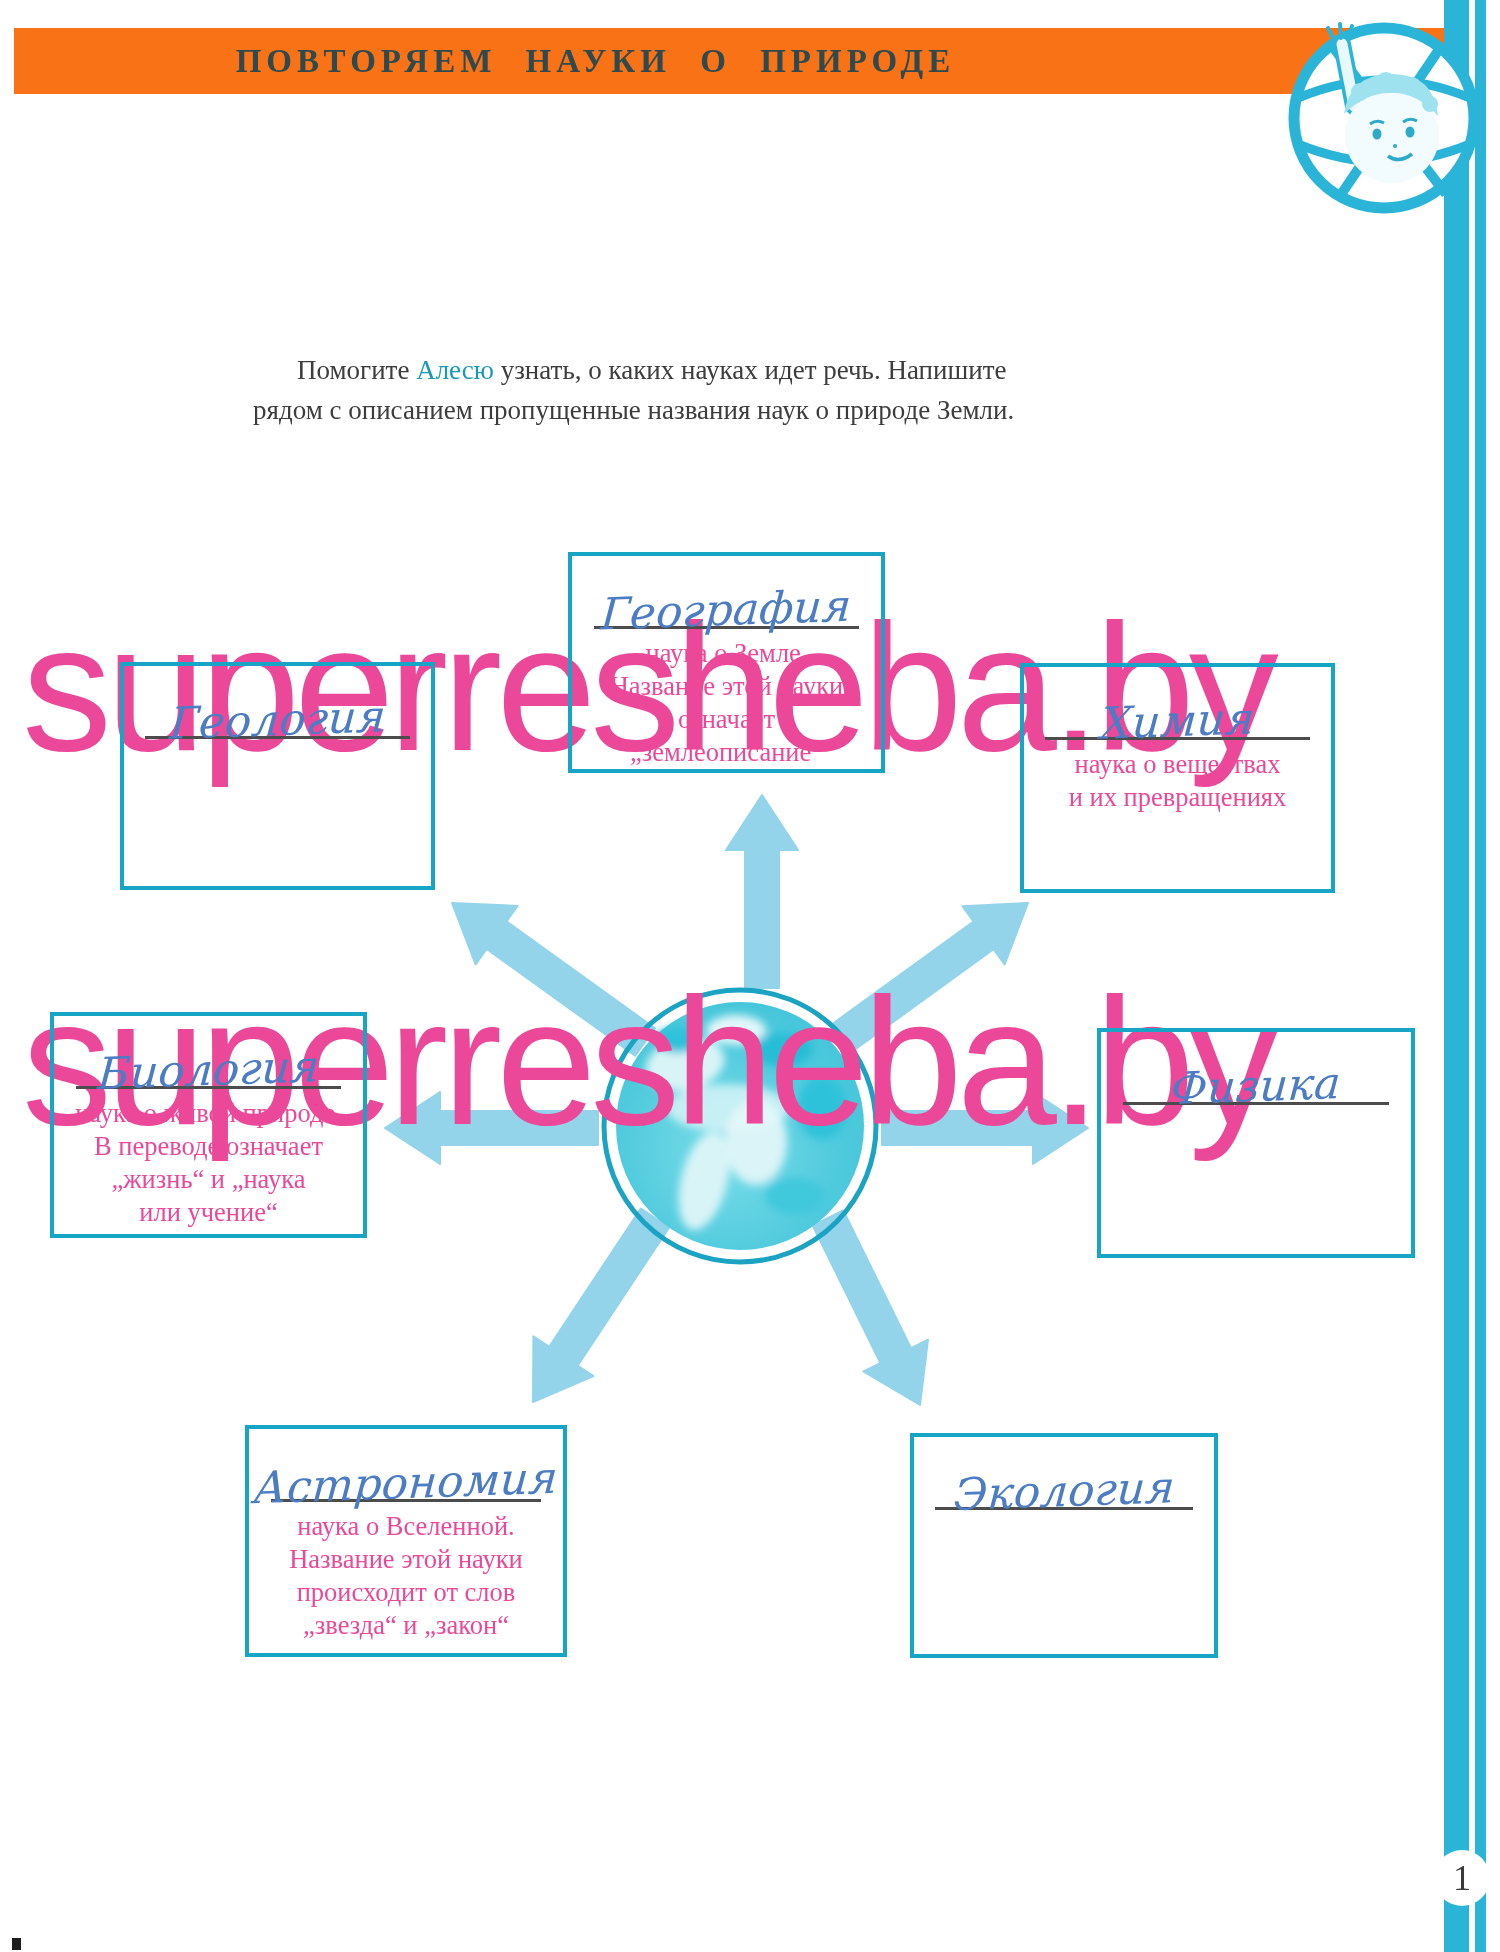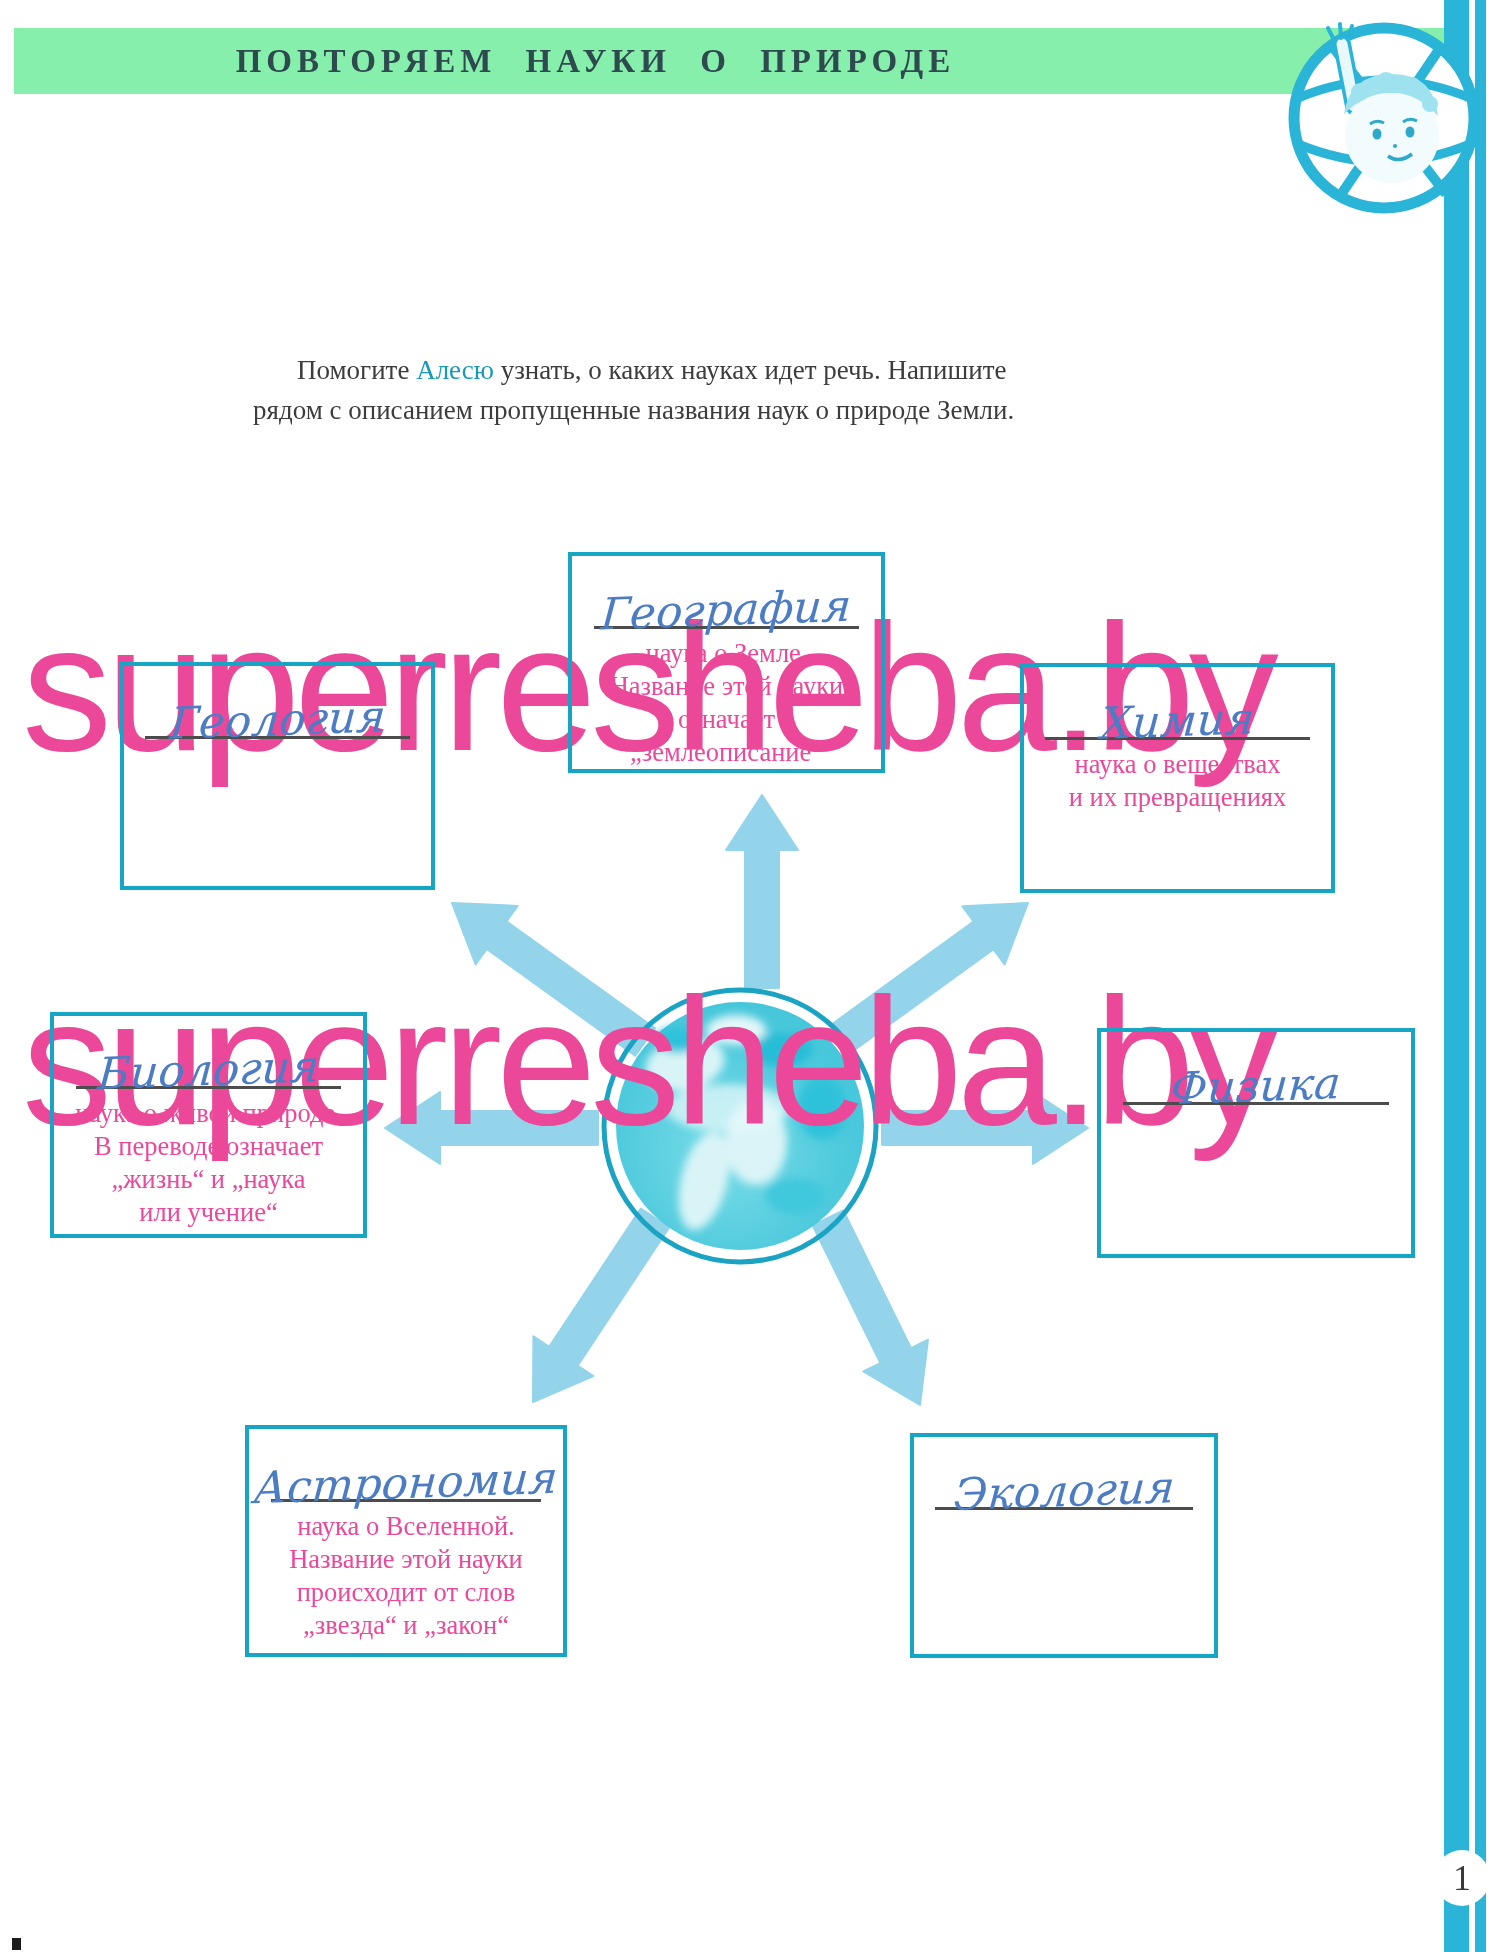--- a/index.html
+++ b/index.html
@@ -3,21 +3,21 @@
 <meta charset="utf-8">
 <style>
   html,body{margin:0;padding:0;}
   body{
     width:1500px;height:1952px;position:relative;overflow:hidden;
     background:#ffffff;font-family:"Liberation Serif",serif;
   }
   
   .banner{
     position:absolute;left:14px;top:28px;width:1433px;height:66px;
-    background:#86efac;z-index:4;display:flex;align-items:center;justify-content:center;
+    background:#f97316;z-index:4;display:flex;align-items:center;justify-content:center;
     padding-right:270px;box-sizing:border-box;
   }
   .banner-title{
     font-family:"Liberation Serif",serif;font-weight:bold;font-size:33px;
     letter-spacing:5px;word-spacing:16px;color:#2e4a4e;white-space:nowrap;
   }
   
   .vbar-wide{position:absolute;top:0;left:1444px;width:25px;height:1952px;background:#2ab5d8;z-index:4;}
   .vbar-narrow{position:absolute;top:0;left:1475px;width:11px;height:1952px;background:#2ab5d8;z-index:4;}
   .corner-mark{position:absolute;left:12px;top:1938px;width:9px;height:12px;background:#1c1c1c;z-index:4;}

